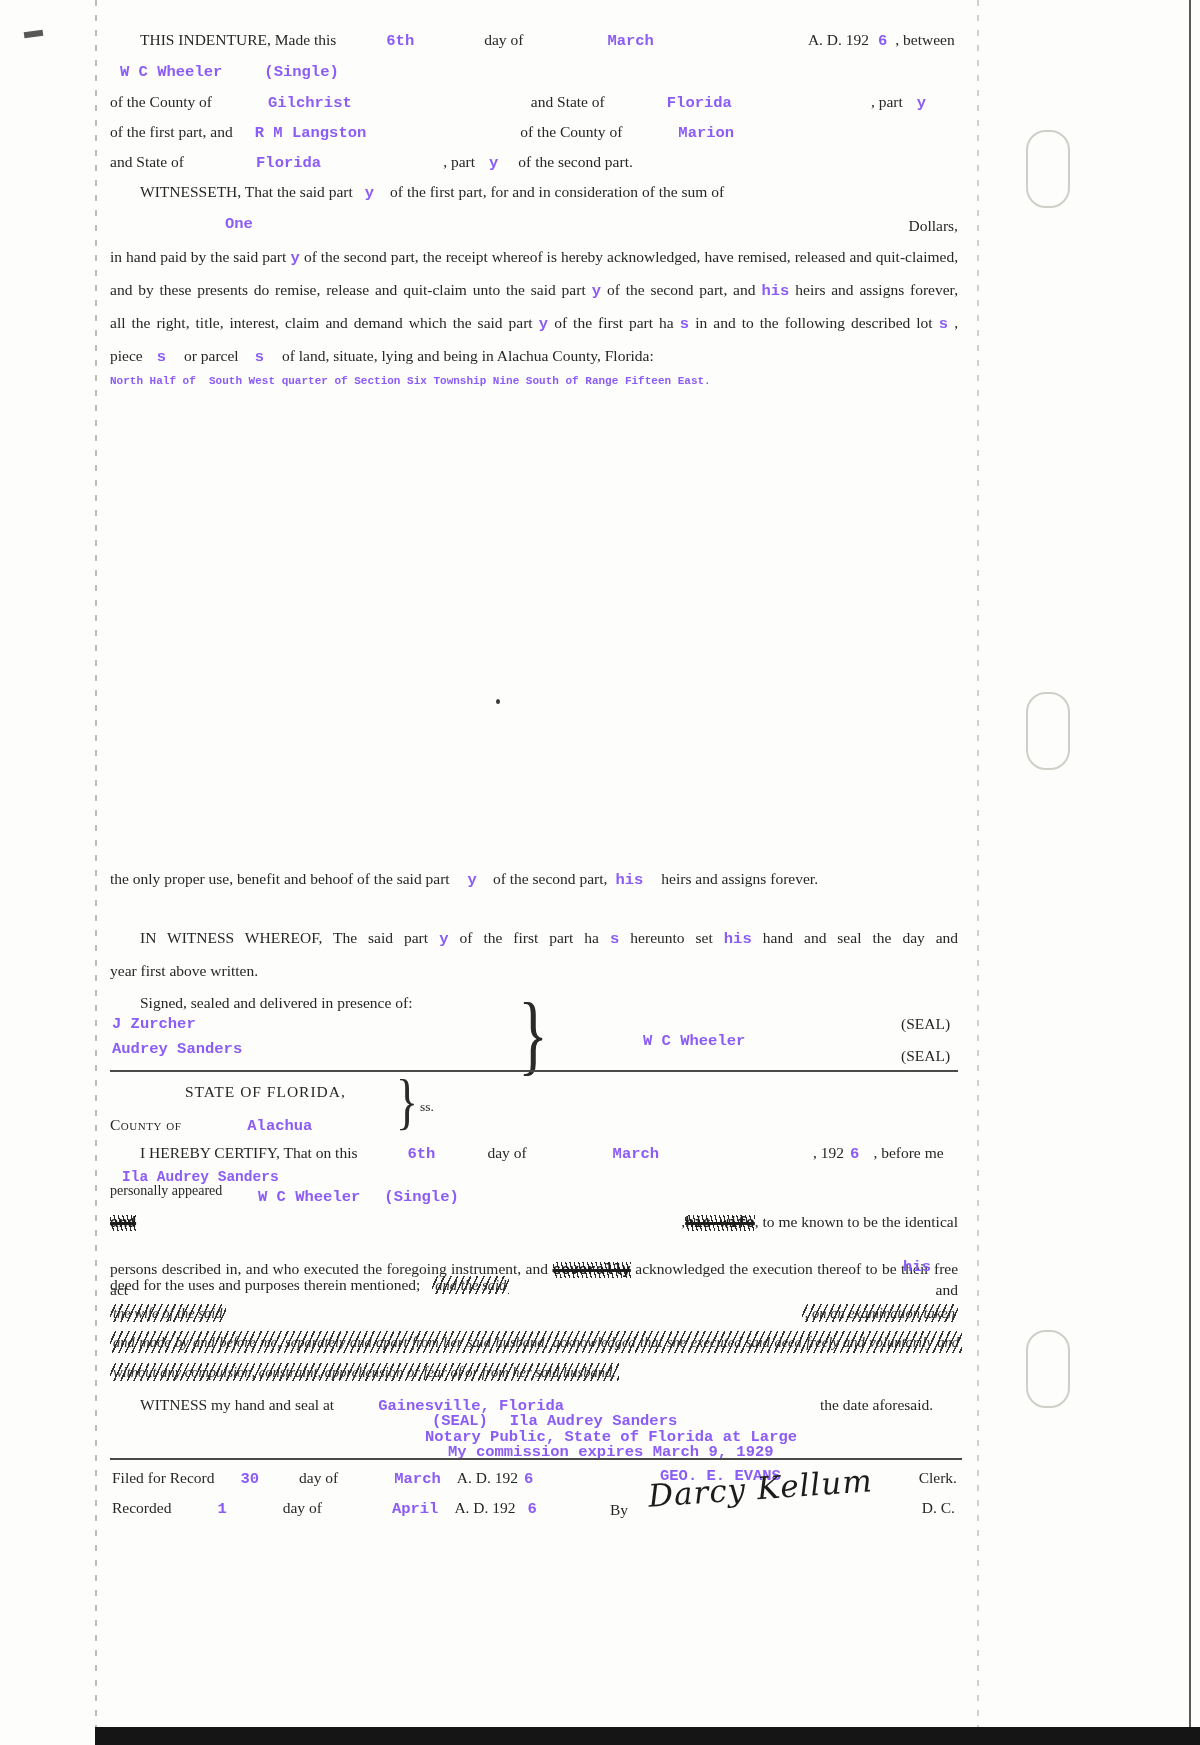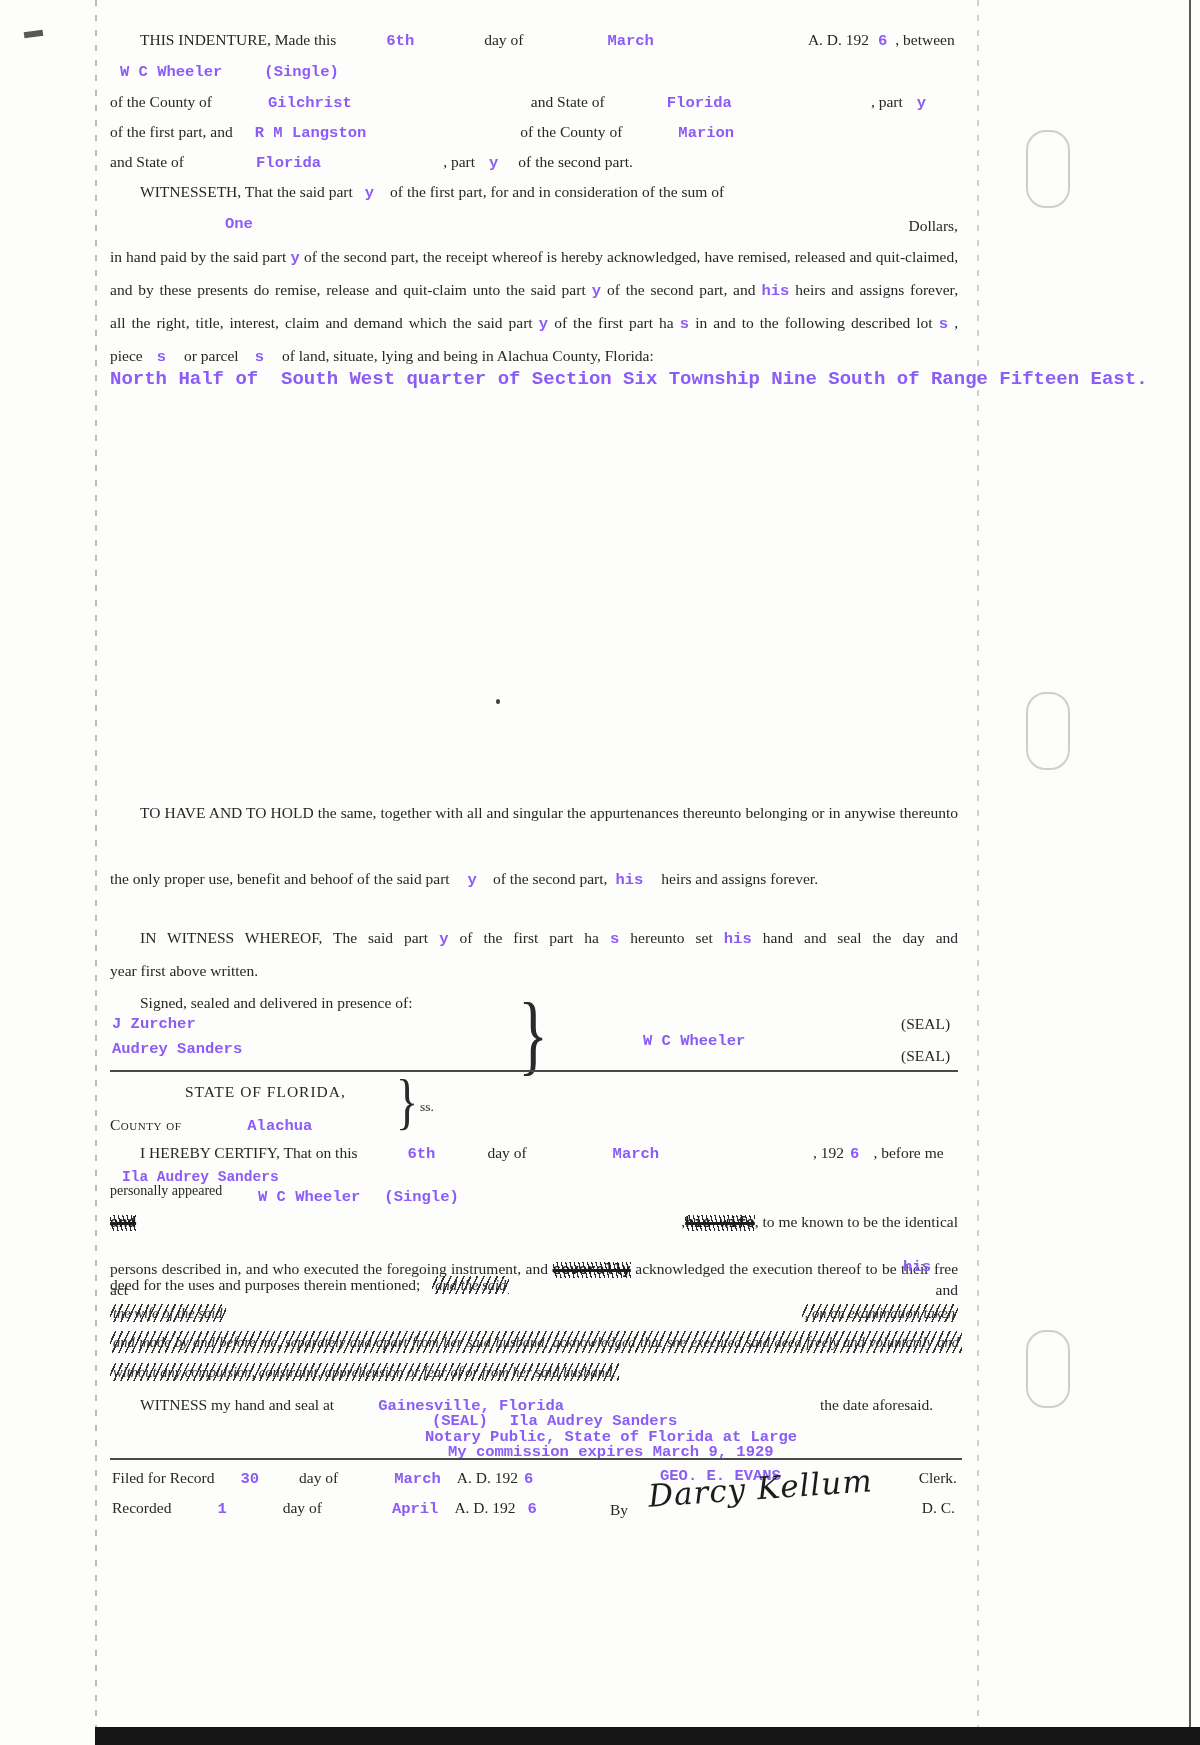--- a/index.html
+++ b/index.html
@@ -122,26 +122,23 @@
     <span class="p">,</span>
   </div>
   <div class="line" style="left:110px; top:346px;">
     <span class="p">piece</span>
     <span class="t" style="margin-left:10px;">s</span>
     <span class="p" style="margin-left:14px;">or parcel</span>
     <span class="t" style="margin-left:12px;">s</span>
     <span class="p" style="margin-left:14px;">of land, situate, lying and being in Alachua County, Florida:</span>
   </div>
   <div class="line" style="left:110px; top:369px;">
-    <span class="t" style="font-size:19px;">North Half of  South West quarter of Section Six Township Nine South of Range Fifteen East.</span>
-  </div>
-
-  <div class="line just" style="left:140px; top:803px; width:818px;">
-    <span class="p">TO HAVE AND TO HOLD the same, together with all and singular the appurtenances thereunto belonging or in anywise thereunto</span>
-  </div>
+    <span class="t" style="font-size:11px;">North Half of  South West quarter of Section Six Township Nine South of Range Fifteen East.</span>
+  </div>
+
   <div class="line" style="left:110px; top:869px;">
     <span class="p">the only proper use, benefit and behoof of the said part</span>
     <span class="t" style="margin-left:14px;">y</span>
     <span class="p" style="margin-left:12px;">of the second part,</span>
     <span class="t" style="margin-left:4px;">his</span>
     <span class="p" style="margin-left:14px;">heirs and assigns forever.</span>
   </div>
 
   <div class="line just" style="left:140px; top:928px; width:818px;">
     <span class="p">IN WITNESS WHEREOF, The said part</span>

